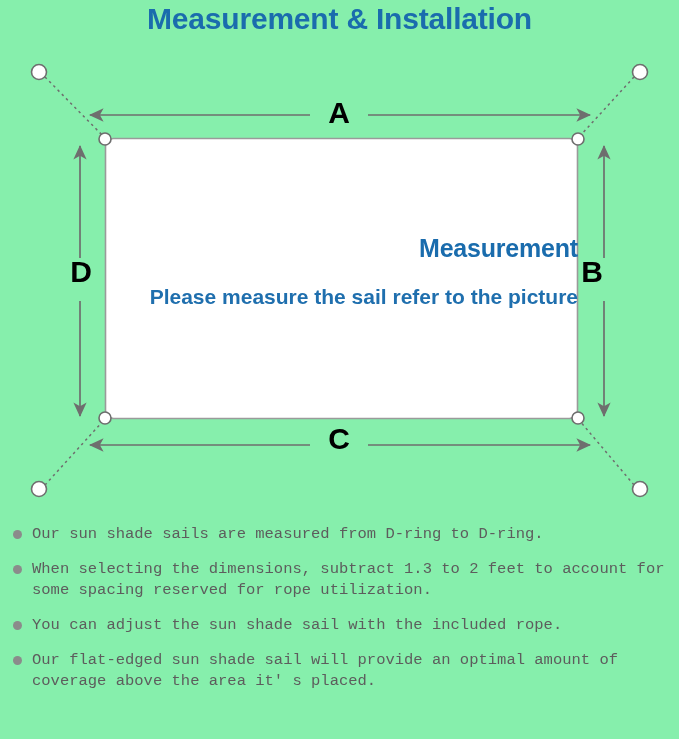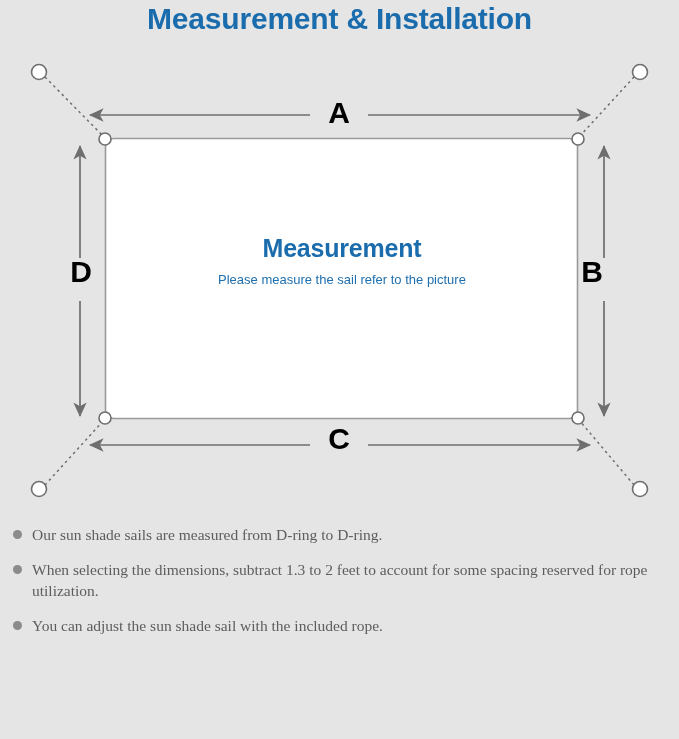--- a/index.html
+++ b/index.html
@@ -16,21 +16,21 @@
     font-family: "Liberation Sans", sans-serif;
     -webkit-font-smoothing: antialiased;
   }
 
   #page {
     position: absolute;
     left: 0;
     top: 0;
     width: 679px;
     height: 739px;
-    background: #e5e5e5;
+    background: #86efac;
   }
 
   
   .title {
     position: absolute;
     left: 0;
     top: 0;
     width: 679px;
     text-align: center;
     font-family: "Liberation Sans", sans-serif;
@@ -67,35 +67,35 @@
   .dim-a { left: 309px; top: 50px;  width: 60px; }
   .dim-c { left: 309px; top: 376px; width: 60px; }
   .dim-d { left: 55px;  top: 209px; width: 52px; }
   .dim-b { left: 566px; top: 209px; width: 52px; }
 
   .center-block {
     position: absolute;
     left: 106px;
     top: 185px;
     width: 472px;
-    text-align: center;
+    text-align: right;
   }
   .center-title {
     font-family: "Liberation Sans", sans-serif;
     font-weight: bold;
     font-size: 25px;
     color: #1a6cad;
     line-height: 30px;
     letter-spacing: -0.2px;
   }
   .center-sub {
-    margin-top: 7px;
-    font-family: "Liberation Sans", sans-serif;
-    font-weight: normal;
-    font-size: 13px;
+    margin-top: 24px;
+    font-family: "Liberation Sans", sans-serif;
+    font-weight: bold;
+    font-size: 21px;
     color: #1f6fae;
     line-height: 20px;
   }
 
   
   .notes {
     position: absolute;
     left: 0;
     top: 524px;
     width: 679px;
@@ -112,21 +112,21 @@
     flex: 0 0 auto;
     width: 9px;
     height: 9px;
     border-radius: 50%;
     background: #8b8b8b;
     margin-top: 6px;
     margin-right: 10px;
   }
   .note-text {
     flex: 1 1 auto;
-    font-family: Liberation Serif, serif;
+    font-family: Liberation Mono, monospace;
     font-size: 15.5px;
     line-height: 21px;
     color: #5d5d5d;
   }
 </style>
 </head>
 <body>
 
 <div id="page">
 
@@ -207,16 +207,20 @@
     <div class="note-row">
       <span class="note-bullet"></span>
       <span class="note-text">When selecting the dimensions, subtract 1.3 to 2 feet to account for some spacing reserved for rope utilization.</span>
     </div>
 
     <div class="note-row">
       <span class="note-bullet"></span>
       <span class="note-text">You can adjust the sun shade sail with the included rope.</span>
     </div>
 
+    <div class="note-row">
+      <span class="note-bullet"></span>
+      <span class="note-text">Our flat-edged sun shade sail will provide an optimal amount of coverage above the area it′ s placed.</span>
+    </div>
 
   </div>
 
 </div>
 
 </body></html>

